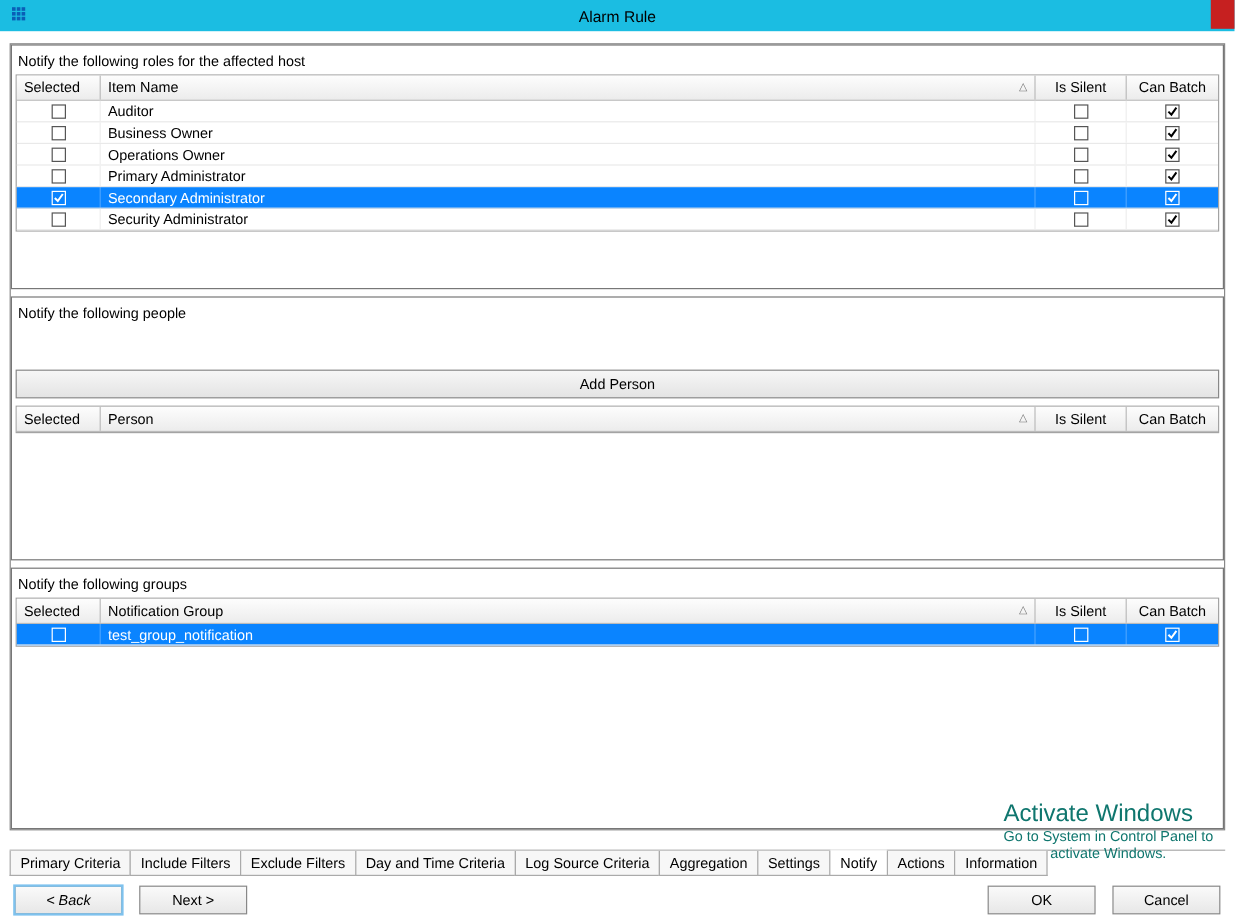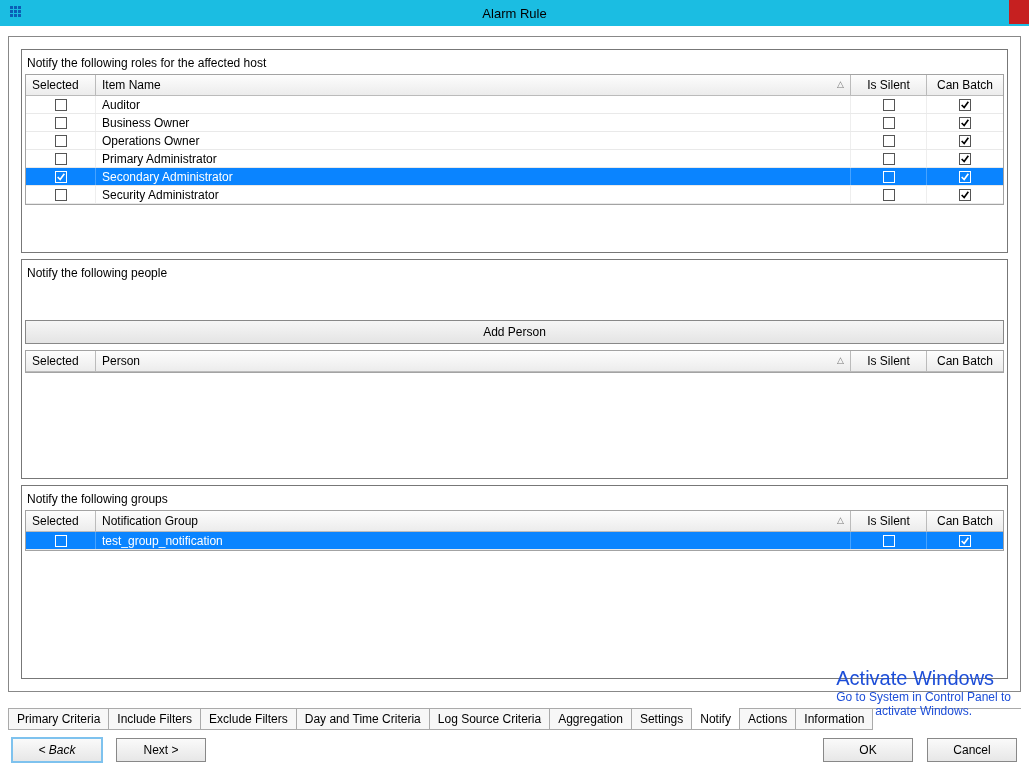--- a/index.html
+++ b/index.html
@@ -4,21 +4,21 @@
 <style>
   * { box-sizing: border-box; }
   html, body { margin:0; padding:0; font-family: "Segoe UI", Tahoma, sans-serif; font-size:12px; color:#000; background:#fff; }
   .window { width:1029px; height:770px; background:#fff; position:relative; overflow:hidden; }
   .titlebar { height:26px; background:#1bbde2; display:flex; align-items:center; position:relative; }
   .titlebar .icon { width:14px; height:14px; margin-left:10px; display:grid; grid-template-columns:repeat(3,3px); grid-template-rows:repeat(3,3px); gap:1px; }
   .titlebar .icon span { width:3px; height:3px; background:#0a5fb6; }
   .titlebar .title { position:absolute; left:0; right:0; text-align:center; font-size:13px; }
   .titlebar .close { position:absolute; right:0; top:0; width:20px; height:24px; background:#c62020; }
   .client { position:absolute; top:26px; left:0; right:0; bottom:0; padding:10px 8px 8px 8px; display:flex; flex-direction:column; }
-  .stack { border:1px solid #888; flex:1; display:flex; flex-direction:column; padding:12px; gap:6px; min-height:0; }
+  .stack { border:1px solid #888; flex:1; display:flex; flex-direction:column; padding:0; gap:6px; min-height:0; }
   .panel { border:1px solid #777; display:flex; flex-direction:column; }
   .panel-pad { padding:4px 3px 3px 3px; }
   .panel-roles { flex: 0 0 204px; }
   .panel-people { flex: 0 0 220px; }
   .panel-groups { flex: 1; min-height:0; }
   .section-label { font-size:12px; margin:2px 0 4px 2px; }
 
   .grid { border:1px solid #a3a3a3; width:100%; }
   .hdr-row { display:flex; background:linear-gradient(#fdfdfd,#ececec); border-bottom:1px solid #bbb; }
   .hdr-cell { border-right:1px solid #bbb; padding:3px 6px; font-size:12px; position:relative; }
@@ -49,21 +49,21 @@
   .tabs { display:flex; border-top:1px solid #aaa; margin-top:16px; }
   .tab { border:1px solid #aaa; border-top:none; padding:3px 8px; font-size:12px; background:#f7f7f7; margin-right:-1px; cursor:pointer; }
   .tab.active { background:#fff; position:relative; }
   .tab.active::before { content:""; position:absolute; left:0; right:0; top:-1px; height:1px; background:#fff; }
 
   .footer { display:flex; align-items:center; padding:8px 4px 0 4px; gap:14px; }
   .footer .spacer { flex:1; }
   .btn { width:90px; height:24px; border:1px solid #888; background:linear-gradient(#fafafa,#e7e7e7); font-size:12px; cursor:pointer; }
   .btn.default { outline:2px solid #7ec2ee; outline-offset:-1px;font-style:italic; }
 
-  .watermark { position:absolute; right:18px; bottom:52px; color:#1d4ed8; text-align:left; pointer-events:none; }
+  .watermark { position:absolute; right:18px; bottom:52px; color:#0f766e; text-align:left; pointer-events:none; }
   .watermark .big { font-size:20px; }
   .watermark .small { font-size:12px;text-align:center; }
 </style>
 </head>
 <body>
 
 <div class="window">
 
   <div class="titlebar">
     <div class="icon">

